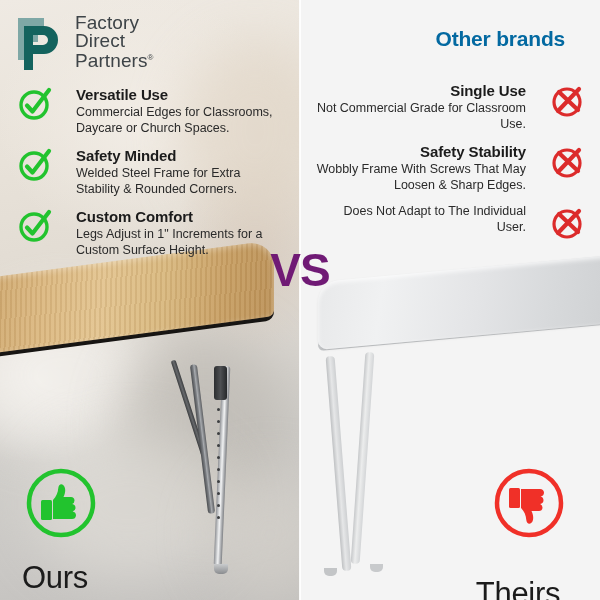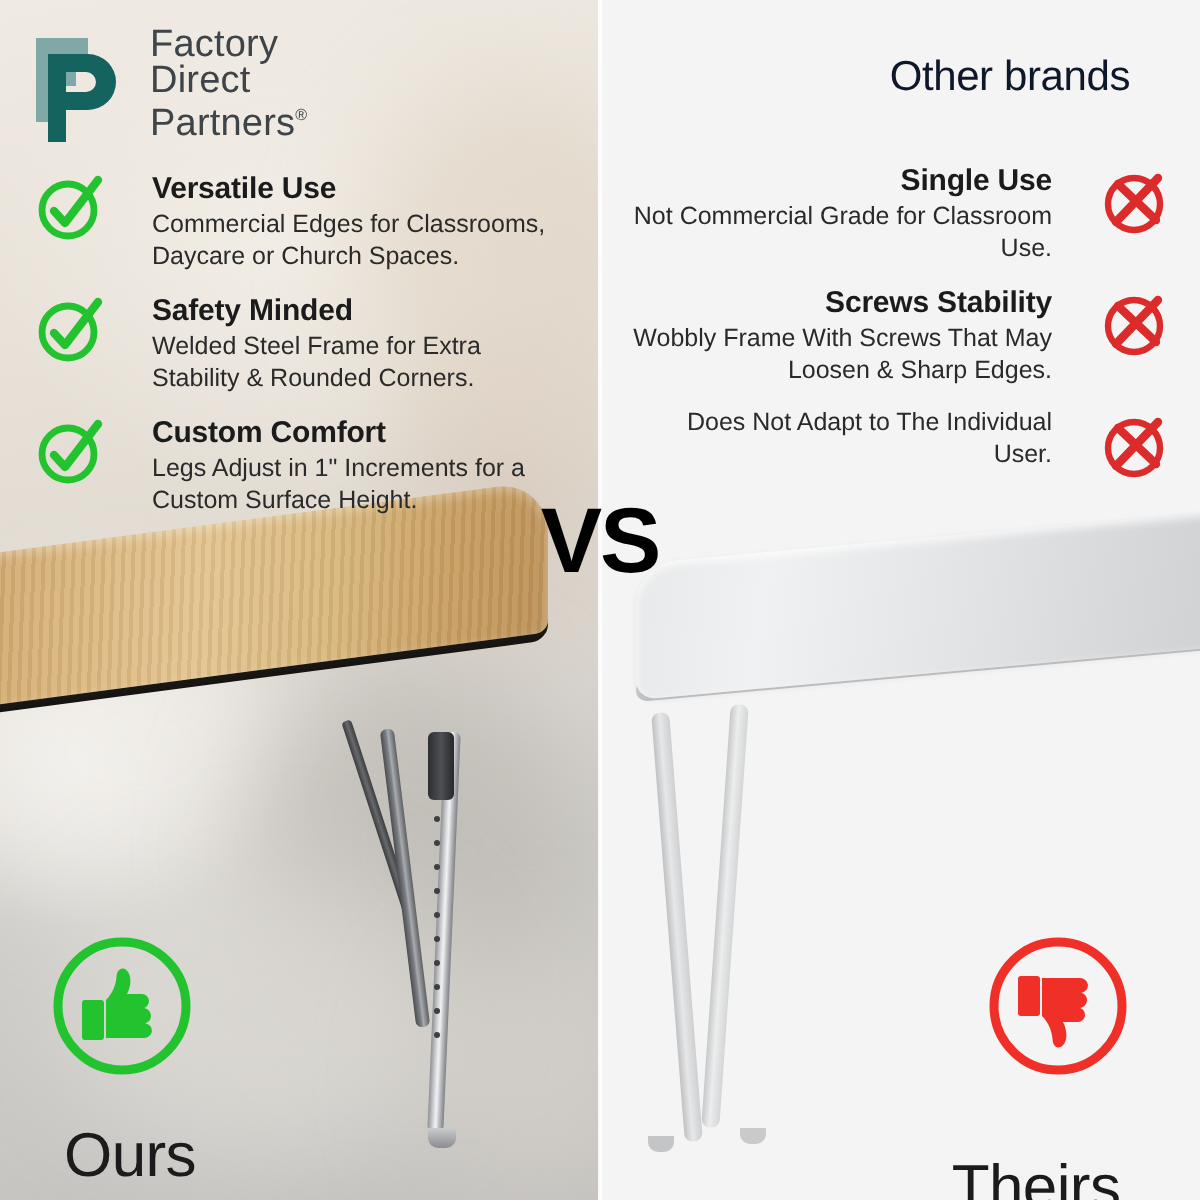--- a/index.html
+++ b/index.html
@@ -48,21 +48,21 @@
   .logo-words div{
     font-size:19px; line-height:17.5px; color:#3e4448; letter-spacing:.1px;
     font-weight:400;
   }
   .logo-words .reg{ font-size:8px; vertical-align:super; }
 
   
   .other-brands{
     position:absolute; left:300px; top:27px; width:285px;
     text-align:right; padding-right:20px;
-    font-size:21px; font-weight:normal; color:#0f172a; letter-spacing:-.2px;
+    font-size:21px; font-weight:bold; color:#0369a1; letter-spacing:-.2px;
   }
 
   
   .feat-left{ position:absolute; left:18px; top:86px; width:268px; }
   .feat-right{ position:absolute; left:312px; top:82px; width:272px; }
 
   .frow{ display:flex; gap:24px; margin-bottom:11px; }
   .frow-r{ flex-direction:row-reverse; }
   .ftext{ flex:1; }
   .frow-r .ftext{ text-align:right; }
@@ -71,21 +71,21 @@
     line-height:18px; margin-bottom:1px; letter-spacing:-.1px;
   }
   .fdesc{ font-size:12.5px; color:#2a2a2a; line-height:15.5px; }
 
   .icon-wrap{ width:34px; height:34px; flex:0 0 34px; margin-top:1px; }
   .icon-wrap svg{ display:block; width:34px; height:34px; overflow:visible; }
 
   
   .vs{
     position:absolute; left:0; top:243px; width:600px; text-align:center;
-    font-size:46px; font-weight:bold; color:#000000; letter-spacing:-1px;
+    font-size:46px; font-weight:bold; color:#701a75; letter-spacing:-1px;
   }
 
   
   .table-left{ position:absolute; left:-14px; top:278px; width:305px; height:300px; }
   .tl-top{
     position:absolute; left:0; top:0; width:288px; height:76px;
     background:linear-gradient(95deg,#cfa86e 0%,#dbb77f 18%,#e3c48f 40%,#d9b87e 62%,#c89f63 82%,#bb9157 100%);
     border-radius:0 26px 6px 4px;
     transform:skewY(-7.5deg); transform-origin:left top;
     box-shadow:inset 0 2px 6px rgba(255,255,255,.35);
@@ -164,21 +164,21 @@
   }
 
   
   .verdict{ position:absolute; }
   .verdict-left{ left:24px; top:466px; }
   .verdict-right{ left:492px; top:466px; }
   .verdict svg{ display:block; }
   .verdict-label{
     margin-top:6px; font-size:31px; color:#1b1b1b; font-weight:400; letter-spacing:-.3px;
   }
-  .verdict-left .verdict-label{ text-align:right; margin-left:-2px;margin-top:20px; }
+  .verdict-left .verdict-label{ text-align:left; margin-left:-2px;margin-top:20px; }
   .verdict-right .verdict-label{ text-align:center; margin-left:-22px;margin-top:36px; }
 </style>
 </head>
 <body>
 
 <div class="stage">
 
   <div class="panel-left">
     <div class="blur-blob bb1"></div>
     <div class="blur-blob bb2"></div>
@@ -303,21 +303,21 @@
 
     <div class="frow frow-r">
       <div class="icon-wrap">
         <svg viewBox="0 0 34 34">
           <circle cx="17" cy="19" r="13" fill="none" stroke="#DC2B2B" stroke-width="3.2"></circle>
           <path d="M8 28 L29 6" fill="none" stroke="#DC2B2B" stroke-width="4.2" stroke-linecap="round"></path>
           <path d="M9 9 L28 27" fill="none" stroke="#DC2B2B" stroke-width="4.2" stroke-linecap="round"></path>
         </svg>
       </div>
       <div class="ftext">
-        <div class="ftitle">Screws Stability</div>
+        <div class="ftitle">Safety Stability</div>
         <div class="fdesc">Wobbly Frame With Screws That May Loosen &amp; Sharp Edges.</div>
       </div>
     </div>
 
     <div class="frow frow-r">
       <div class="icon-wrap">
         <svg viewBox="0 0 34 34">
           <circle cx="17" cy="19" r="13" fill="none" stroke="#DC2B2B" stroke-width="3.2"></circle>
           <path d="M8 28 L29 6" fill="none" stroke="#DC2B2B" stroke-width="4.2" stroke-linecap="round"></path>
           <path d="M9 9 L28 27" fill="none" stroke="#DC2B2B" stroke-width="4.2" stroke-linecap="round"></path>

